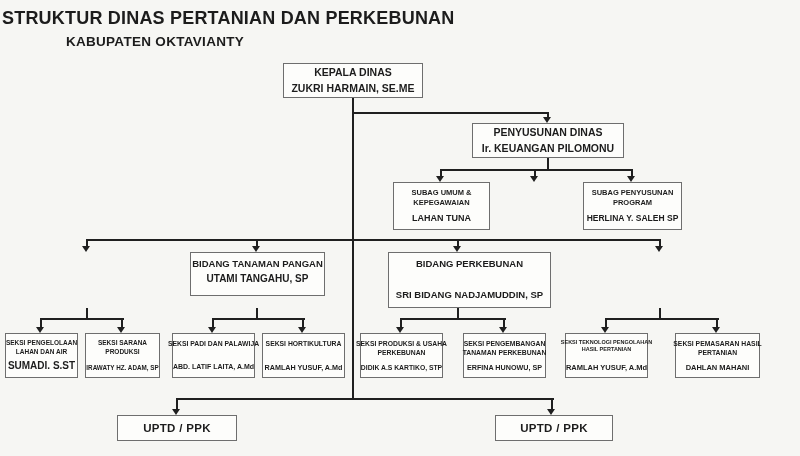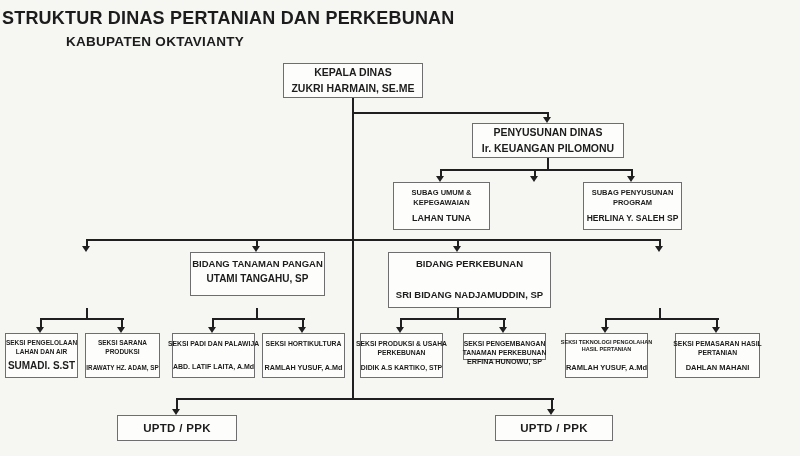--- a/index.html
+++ b/index.html
@@ -143,21 +143,21 @@
   </div>
   <div class="node dept" style="left:262px;top:333px;width:83px;height:45px">
     <div class="role" style="font-size:6.8px">SEKSI HORTIKULTURA</div>
     <div class="pname" style="font-size:7.2px">RAMLAH YUSUF, A.Md</div>
   </div>
   <div class="node dept" style="left:360px;top:333px;width:83px;height:45px">
     <div class="role" style="font-size:6.8px">SEKSI PRODUKSI &amp; USAHA
 PERKEBUNAN</div>
     <div class="pname" style="font-size:6.8px">DIDIK A.S KARTIKO, STP</div>
   </div>
-  <div class="node dept" style="left:463px;top:333px;width:83px;height:27px">
+  <div class="node dept" style="left:463px;top:333px;width:83px;height:45px">
     <div class="role" style="font-size:6.8px">SEKSI PENGEMBANGAN
 TANAMAN PERKEBUNAN</div>
     <div class="pname" style="font-size:7.2px">ERFINA HUNOWU, SP</div>
   </div>
   <div class="node dept" style="left:565px;top:333px;width:83px;height:45px">
     <div class="role" style="font-size:5.5px">SEKSI TEKNOLOGI PENGOLAHAN
 HASIL PERTANIAN</div>
     <div class="pname" style="font-size:7.5px">RAMLAH YUSUF, A.Md</div>
   </div>
   <div class="node dept" style="left:675px;top:333px;width:85px;height:45px">

